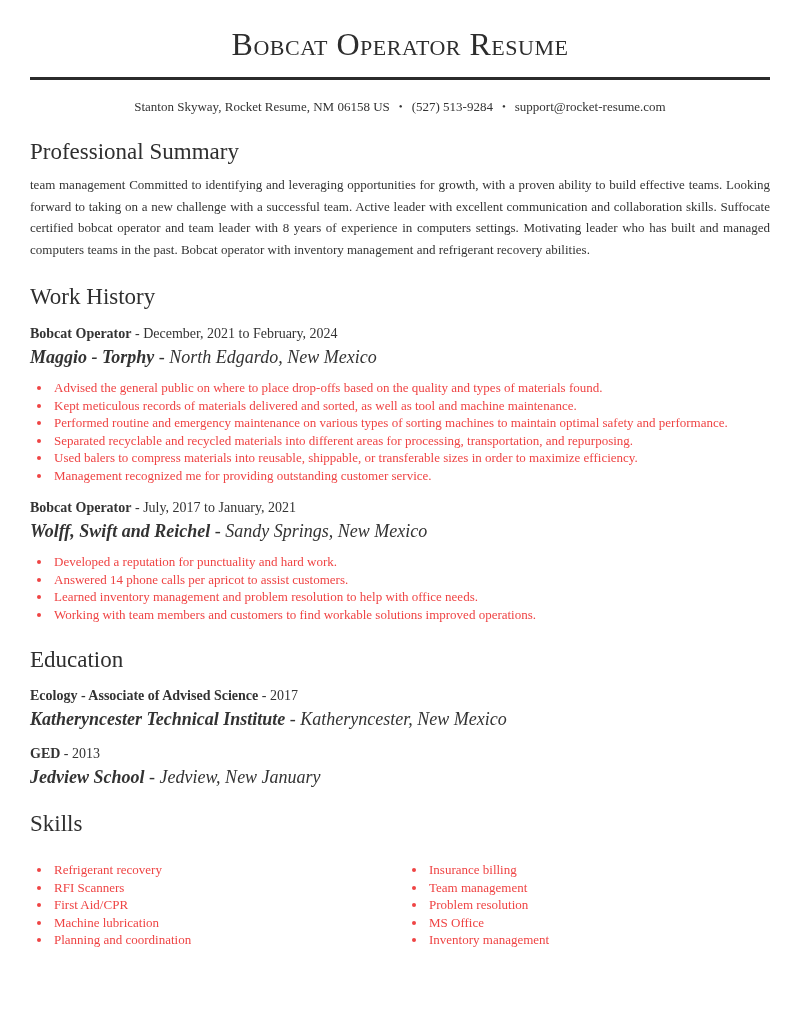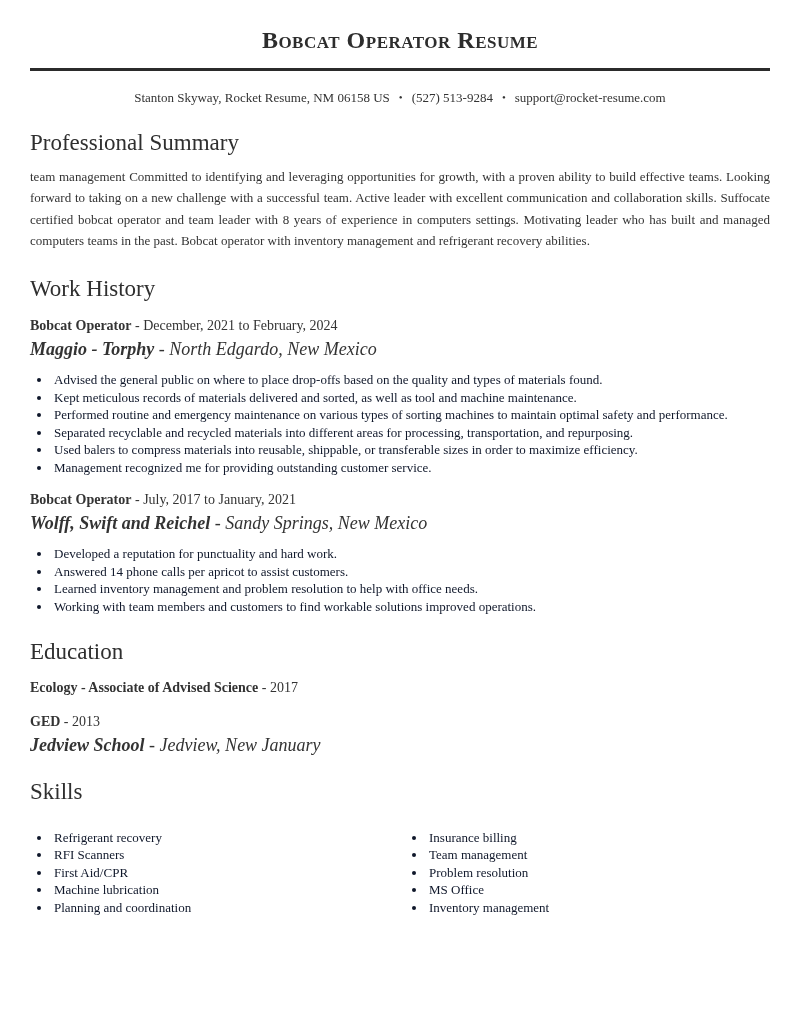--- a/index.html
+++ b/index.html
@@ -10,23 +10,23 @@
     background: #ffffff;
     font-family: "Liberation Serif", "DejaVu Serif", serif;
     color: #333333;
     overflow: hidden;
   }
   .page { padding: 0 30px; }
 
   h1.resume-title {
     margin: 28px 0 0 0;
     text-align: center;
-    font-size: 24px;
+    font-size: 32px;
     line-height: 1.05;
-    font-weight: 700;
+    font-weight: 400;
     font-variant: small-caps;
     letter-spacing: 0.5px;
     color: #2d2d2d;
   }
 
   .header-rule {
     margin-top: 15px;
     height: 2px;
     border-top: 2px solid #2b2b2b;
     border-bottom: 1px solid #2b2b2b;
@@ -76,21 +76,21 @@
     color: #333333;
   }
   .bold { font-weight: 700; }
   .bold-italic { font-weight: 700; font-style: italic; }
   .italic { font-style: italic; }
 
   ul.bullets {
     margin: 12px 0 14px 0;
     padding-left: 22px;
     font-size: 13px;
-    color: #0f172a;
+    color: #ef4444;
   }
   ul.bullets li {
     line-height: 17.5px;
     padding-left: 2px;
   }
 
   .edu-entry { margin-top: 12px; margin-bottom: 15px; }
 
   .skills-row { display: flex; }
   .skills-row ul.bullets { margin-top: 15px; margin-bottom: 0; }
@@ -136,20 +136,21 @@
       <li>Answered 14 phone calls per apricot to assist customers.</li>
       <li>Learned inventory management and problem resolution to help with office needs.</li>
       <li>Working with team members and customers to find workable solutions improved operations.</li>
     </ul>
   </div>
 
   <h2 class="section-heading">Education</h2>
 
   <div class="edu-entry">
     <p class="line-title"><span class="bold">Ecology - Associate of Advised Science</span><span> - 2017</span></p>
+    <p class="line-sub"><span class="bold-italic">Katheryncester Technical Institute</span><span class="italic"> - Katheryncester, New Mexico</span></p>
   </div>
 
   <div class="edu-entry">
     <p class="line-title"><span class="bold">GED</span><span> - 2013</span></p>
     <p class="line-sub"><span class="bold-italic">Jedview School</span><span class="italic"> - Jedview, New January</span></p>
   </div>
 
   <h2 class="section-heading">Skills</h2>
 
   <div class="skills-row">

